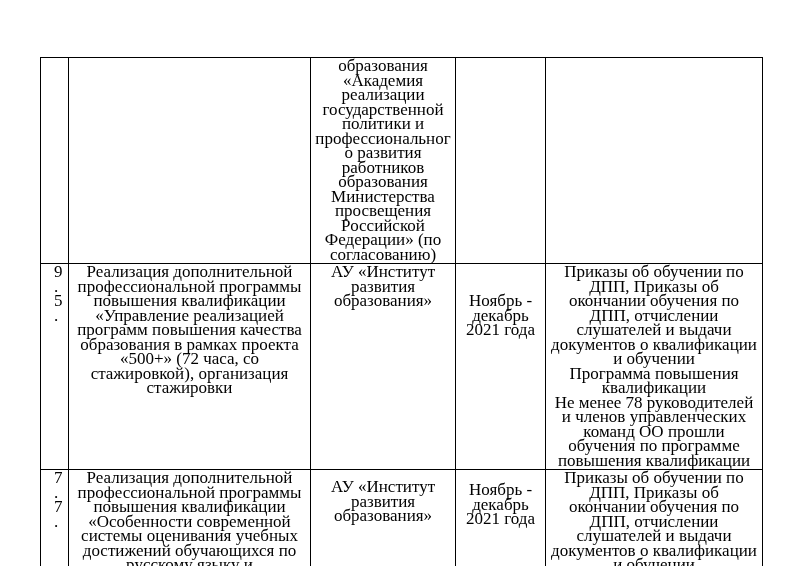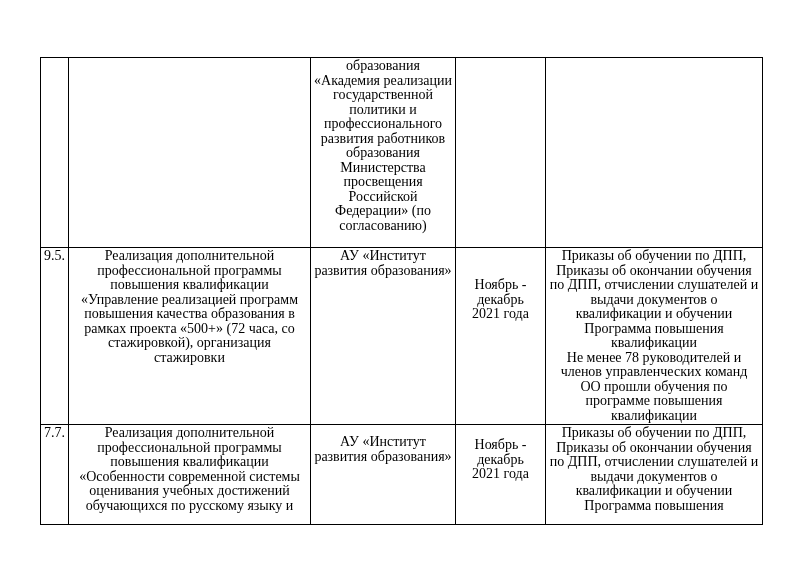--- a/index.html
+++ b/index.html
@@ -17,31 +17,31 @@
     position: absolute;
     left: 40px;
     top: 57px;
     width: 722px;
     border-collapse: collapse;
     table-layout: fixed;
   }
   td.cell {
     border: 1px solid #000000;
     vertical-align: top;
-    font-size: 14px;
+    font-size: 17px;
     line-height: 14.5px;
     text-align: center;
     padding: 1px 3px;
     white-space: pre-line;
     overflow: hidden;
     word-wrap: break-word;
   }
   td.num {
     text-align: left;
-    padding-left: 3px;
+    padding-left: 13px;
   }
   tr.row-0 { height: 190px; }
   tr.row-1 { height: 158px; }
   tr.row-2 { height: 100px; }
   td.dates-pad-lg { padding-top: 30px; }
   td.dates-pad-sm { padding-top: 13px; }
   td.org-pad-sm  { padding-top: 10px; }
 </style>
 </head>
 <body>

